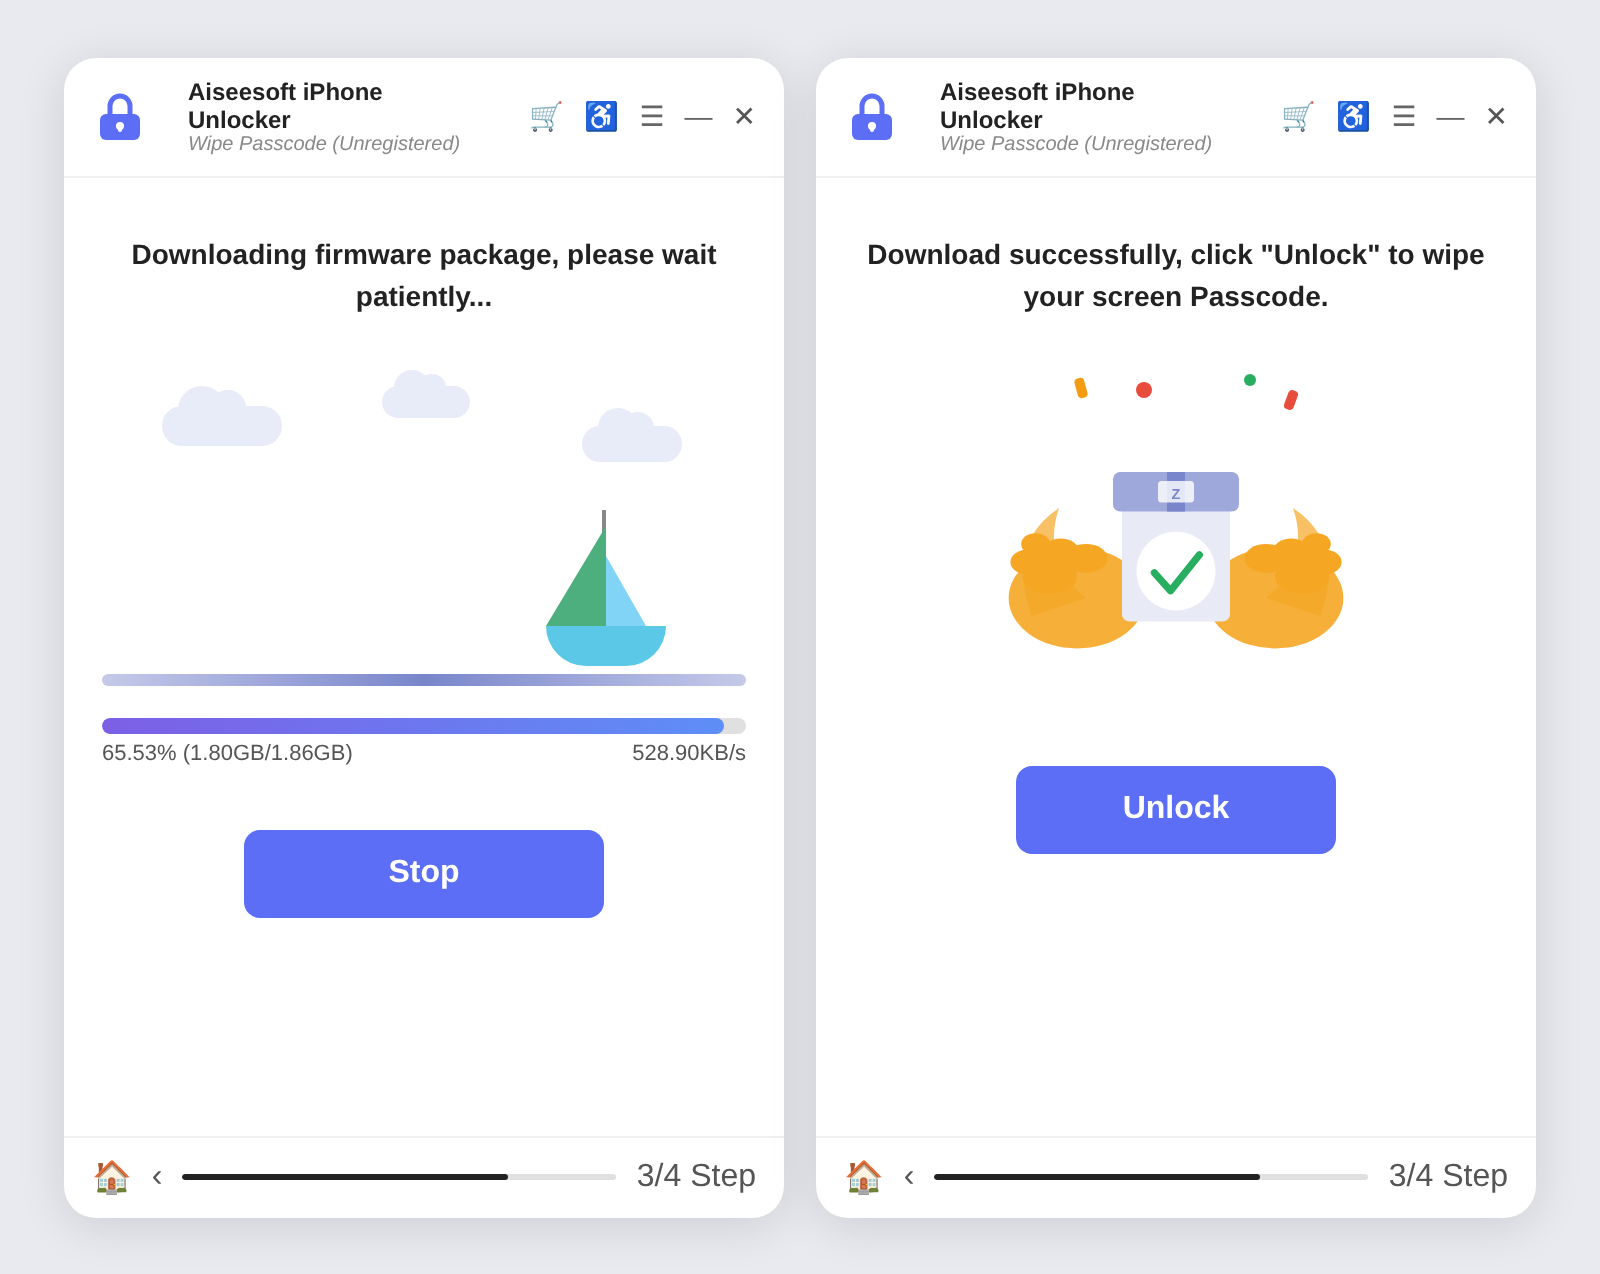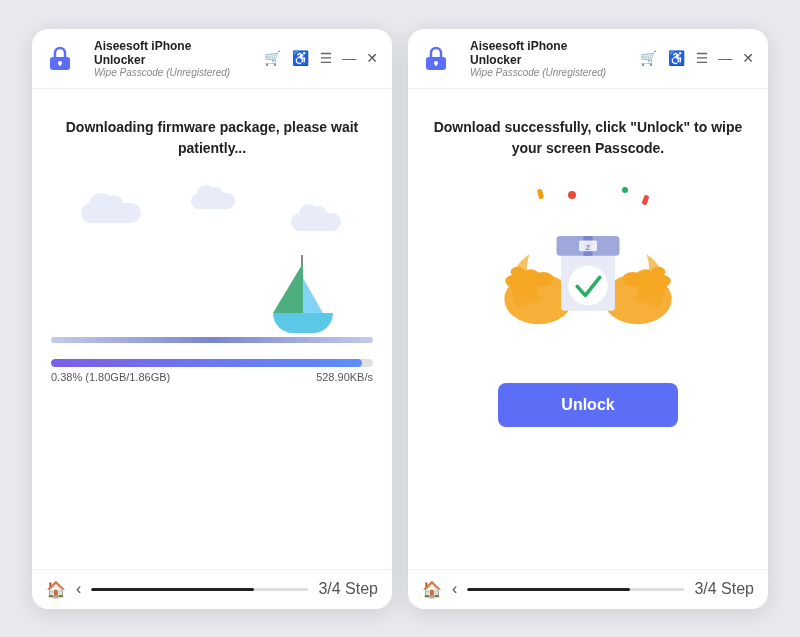--- a/index.html
+++ b/index.html
@@ -222,21 +222,21 @@
       background: #5b6ef5;
       border: none;
       border-radius: 8px;
       color: #fff;
       font-size: 16px;
       font-weight: 600;
       cursor: pointer;
       margin-top: 24px;
     }
     .btn-unlock {
-      width: 180px;
+      width: 160px;
       height: 44px;
       background: #5b6ef5;
       border: none;
       border-radius: 8px;
       color: #fff;
       font-size: 16px;
       font-weight: 600;
       cursor: pointer;
       margin-top: 24px;
     }
@@ -326,27 +326,28 @@
       </div>
       <div class="water-line"></div>
     </div>
 
     <div class="progress-container">
       <div class="progress-bar-track">
         <div class="progress-bar-fill" style="width: 96.7%;"></div>
       </div>
       <div class="progress-info">
         <span>
-          <span>0.38%</span>
+          <span>65.53%</span>
           <span>(1.80GB/1.86GB)</span>
         </span>
         <span>528.90KB/s</span>
       </div>
     </div>
 
+    <button class="btn-stop">Stop</button>
   </div>
 
   <div class="bottombar">
     <span class="bottom-icon">🏠</span>
     <span class="bottom-icon">‹</span>
     <div class="bottom-progress">
       <div class="bottom-progress-fill" style="width: 75%;"></div>
     </div>
     <span class="bottom-step">3/4 Step</span>
   </div>

